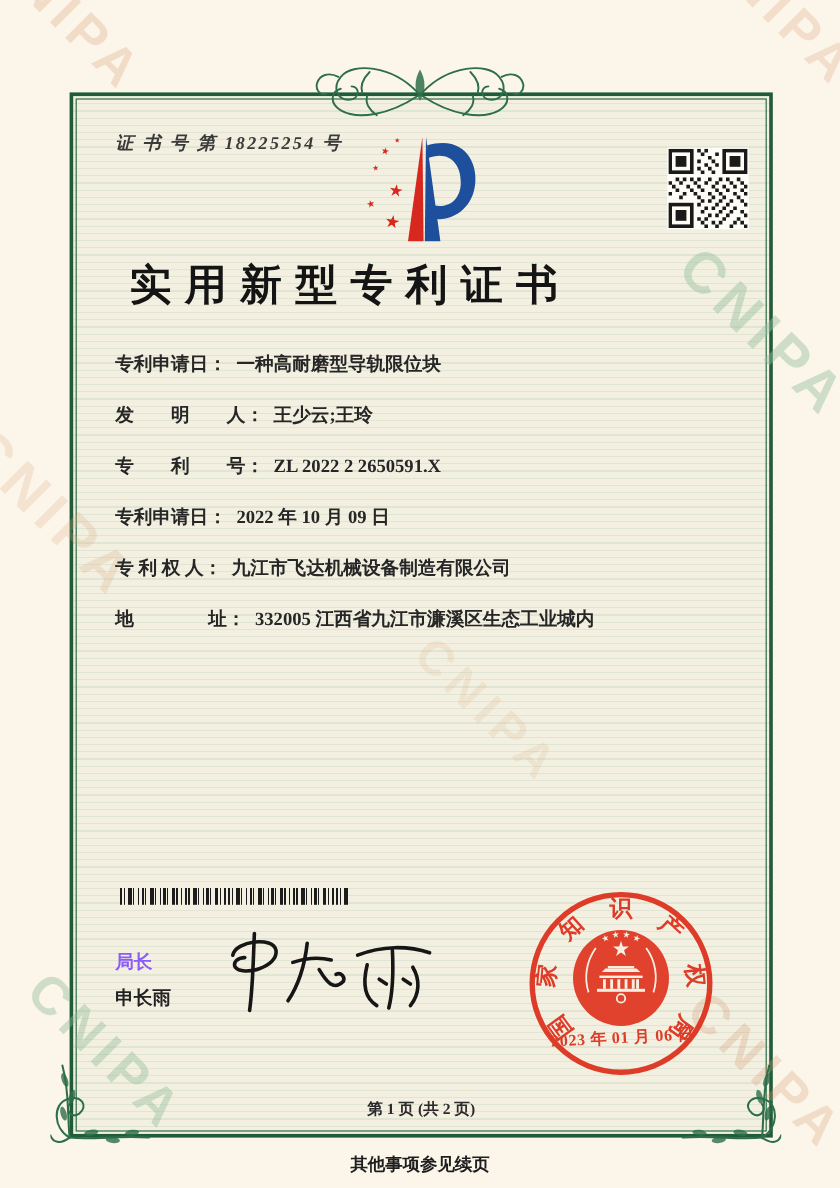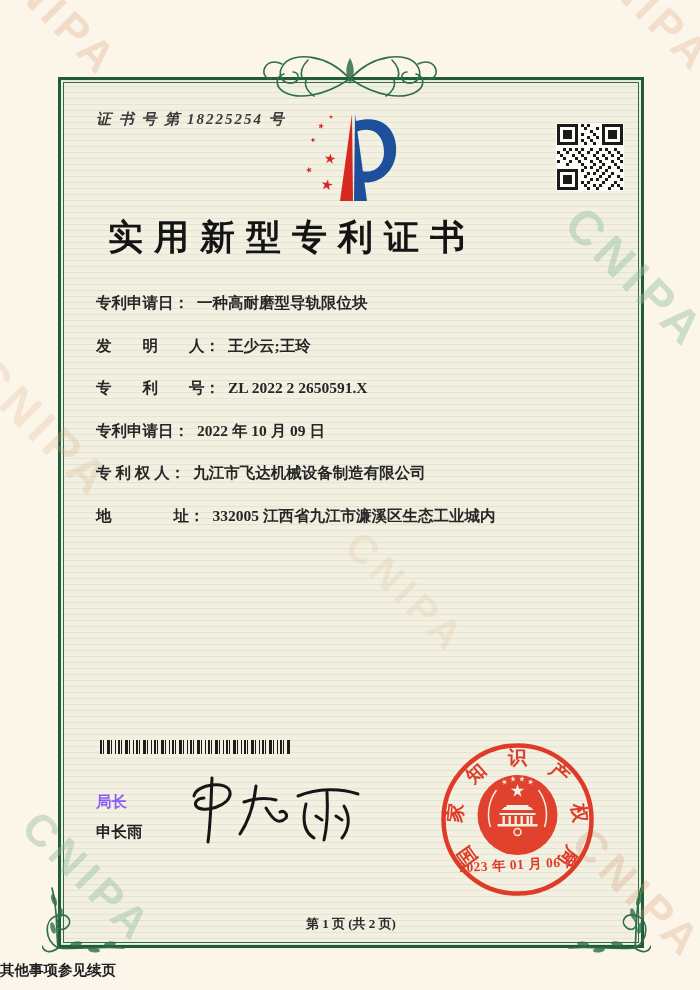--- a/index.html
+++ b/index.html
@@ -45,21 +45,21 @@
     background:repeating-linear-gradient(90deg,
       #1c1c1c 0 2px,#f3f0e1 2px 3px,#1c1c1c 3px 4px,#f3f0e1 4px 7px,
       #1c1c1c 7px 10px,#f3f0e1 10px 11px,#1c1c1c 11px 12px,#f3f0e1 12px 15px,
       #1c1c1c 15px 16px,#f3f0e1 16px 18px);
   }
   .signer-title{position:absolute;left:96px;top:792px;font-size:15.5px;font-weight:600;color:#8b5cf6;}
   .signer-name{position:absolute;left:96px;top:822px;font-size:15.5px;font-weight:600;color:#222;}
   .signature{position:absolute;left:178px;top:768px;}
   .seal{position:absolute;left:435px;top:737px;width:165px;height:165px;opacity:.93;z-index:3;}
   .pageno{position:absolute;left:58px;top:915px;width:586px;text-align:center;font-size:13px;color:#2a2a2a;font-weight:600;}
-  .footnote{position:absolute;left:0;top:961px;width:700px;text-align:left;font-size:14.5px;font-weight:600;color:#1e1e1e;}
+  .footnote{position:absolute;left:0;top:961px;width:700px;text-align:center;font-size:14.5px;font-weight:600;color:#1e1e1e;}
   .ornament-top{position:absolute;left:248px;top:50px;z-index:2;}
   .corner-ornament{position:absolute;top:876px;z-index:2;}
   .corner-left{left:42px;}
   .corner-right{left:566px;transform:scaleX(-1);}
 </style>
 </head>
 <body>
 
 <div class="page">
 

